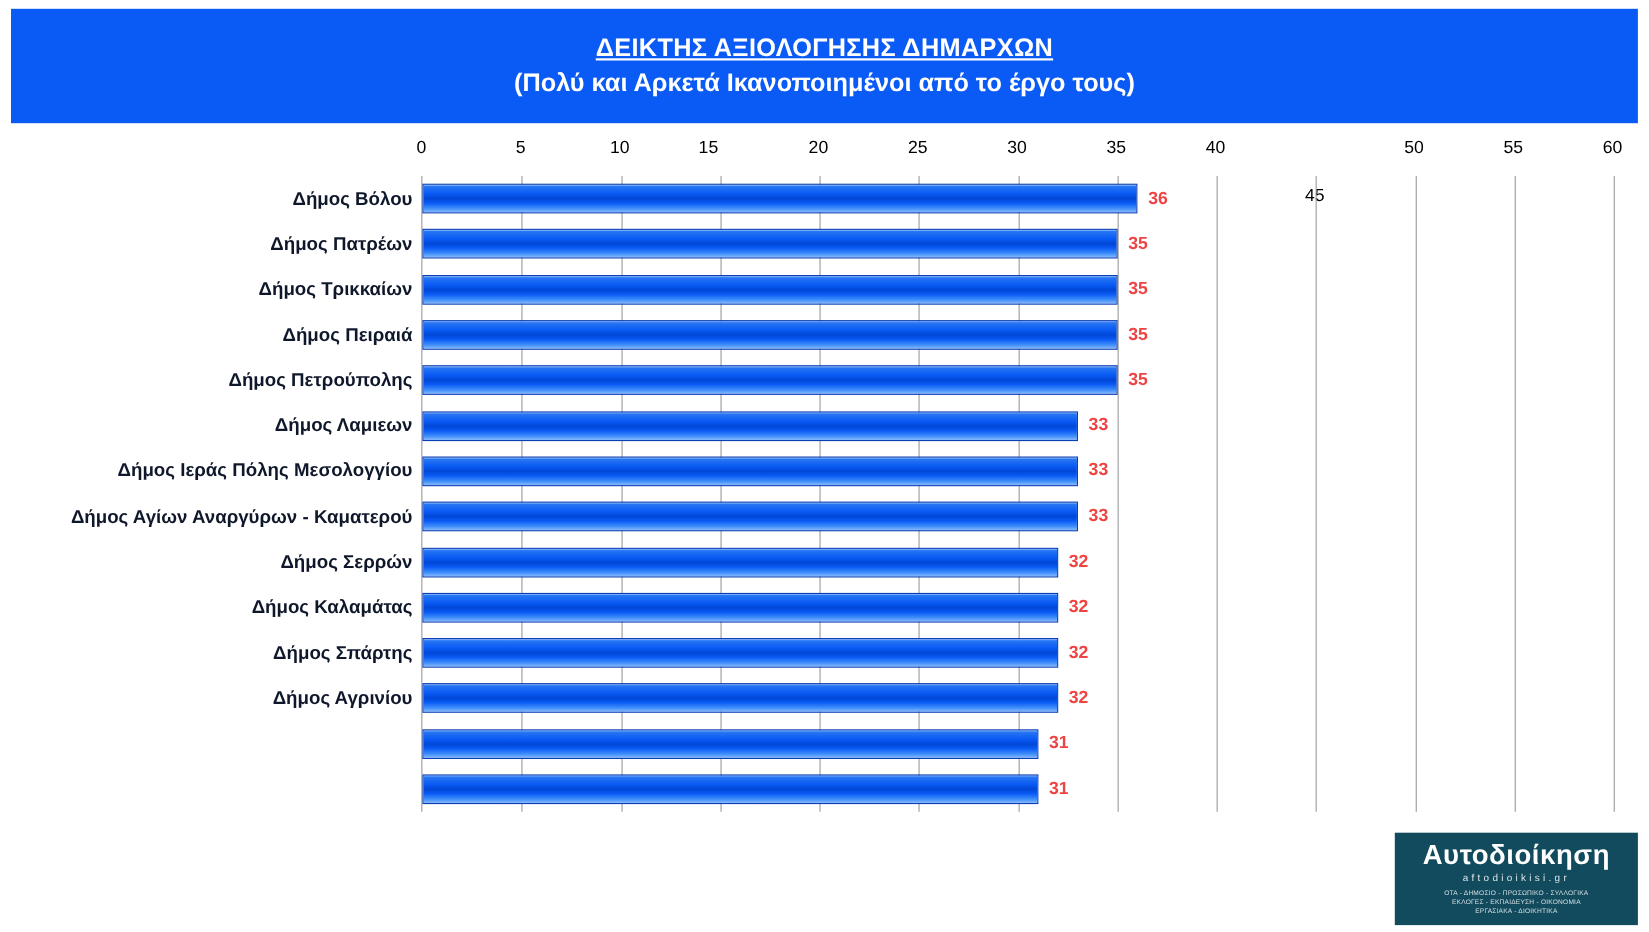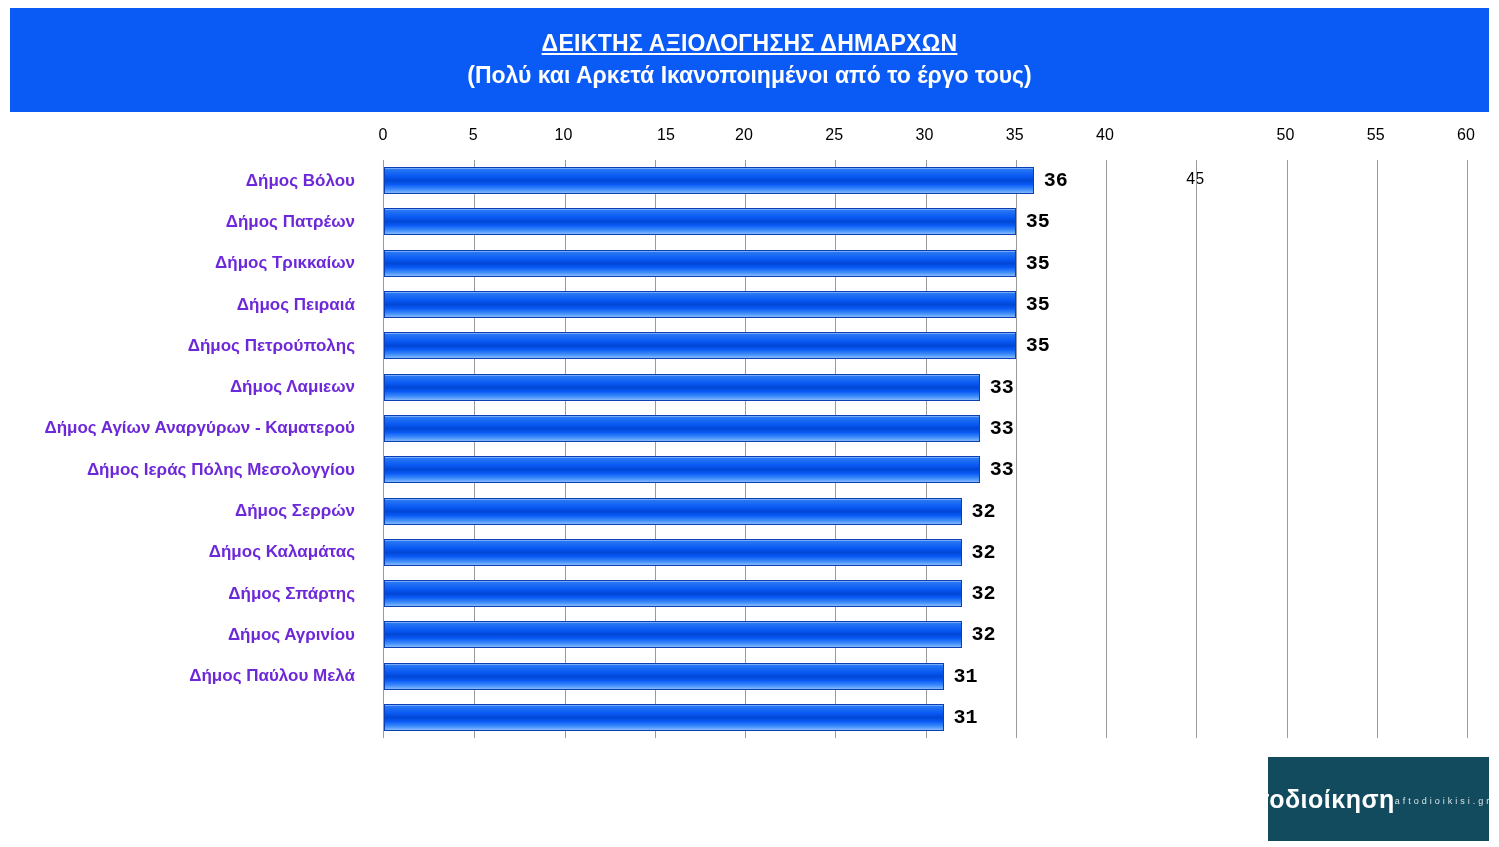--- a/index.html
+++ b/index.html
@@ -59,25 +59,25 @@
     position: absolute;
     left: 0;
     top: 42px;
     width: 383px;
   }
   .cat-label {
     height: 41.3px;
     display: flex;
     align-items: center;
     justify-content: flex-end;
-    padding-right: 28px;
+    padding-right: 8px;
     box-sizing: border-box;
     font-size: 17px;
     font-weight: bold;
-    color: #6d28d9;
+    color: #0f172a;
     white-space: nowrap;
   }
 
   
   #plot {
     position: absolute;
     left: 383px;
     top: 42px;
     width: 1083px;
     height: 578px;
@@ -130,39 +130,38 @@
        #2f7ef7 0%,
        #1e6df2 14%,
        #0a5af5 32%,
        #0047d6 50%,
        #0a5af5 66%,
        #3f8efa 86%,
        #86b9fd 100%);
     box-shadow: inset 0 1px 0 rgba(255,255,255,0.35);
   }
   .bar-value {
-    font-size: 20px;
-    font-weight: bold;
-    color: #000000;
+    font-size: 16px;
+    font-weight: bold;
+    color: #ef4444;
     margin-left: 10px;
     white-space: nowrap;
-    font-family: Liberation Mono, monospace;
   }
 
   
   #logo-box {
     position: absolute;
     left: 1268px;
     top: 757px;
     width: 221px;
     height: 84px;
     background: #124b5e;
     color: #ffffff;
     display: flex;
-    flex-direction: row;
+    flex-direction: column;
     align-items: center;
     justify-content: center;
   }
   #logo-word {
     font-size: 25px;
     font-weight: bold;
     letter-spacing: 0.5px;
     line-height: 1;
   }
   #logo-sub {
@@ -187,46 +186,45 @@
   <div id="header-title">ΔΕΙΚΤΗΣ ΑΞΙΟΛΟΓΗΣΗΣ ΔΗΜΑΡΧΩΝ</div>
   <div id="header-subtitle">(Πολύ και Αρκετά Ικανοποιημένοι από το έργο τους)</div>
 </div>
 
 <div id="chart-wrap">
 
   <div id="value-axis">
       <span class="tick-label" style="left: 0px;">0</span>
       <span class="tick-label" style="left: 90.25px;">5</span>
       <span class="tick-label" style="left: 180.5px;">10</span>
-      <span class="tick-label" style="left: 283px;">15</span>
+      <span class="tick-label" style="left: 261px;">15</span>
       <span class="tick-label" style="left: 361px;">20</span>
       <span class="tick-label" style="left: 451.25px;">25</span>
       <span class="tick-label" style="left: 541.5px;">30</span>
       <span class="tick-label" style="left: 631.75px;">35</span>
       <span class="tick-label" style="left: 722px;">40</span>
       <span class="tick-label" style="left: 812.25px; margin-top: 44px;">45</span>
       <span class="tick-label" style="left: 902.5px;">50</span>
       <span class="tick-label" style="left: 992.75px;">55</span>
       <span class="tick-label" style="left: 1083px;">60</span>
     </div>
 
   <div id="category-axis">
       <div class="cat-label">Δήμος Βόλου</div>
       <div class="cat-label">Δήμος Πατρέων</div>
       <div class="cat-label">Δήμος Τρικκαίων</div>
       <div class="cat-label">Δήμος Πειραιά</div>
       <div class="cat-label">Δήμος Πετρούπολης</div>
       <div class="cat-label">Δήμος Λαμιεων</div>
+      <div class="cat-label">Δήμος Ιεράς Πόλης Μεσολογγίου</div>
       <div class="cat-label">Δήμος Αγίων Αναργύρων - Καματερού</div>
-      <div class="cat-label">Δήμος Ιεράς Πόλης Μεσολογγίου</div>
       <div class="cat-label">Δήμος Σερρών</div>
       <div class="cat-label">Δήμος Καλαμάτας</div>
       <div class="cat-label">Δήμος Σπάρτης</div>
       <div class="cat-label">Δήμος Αγρινίου</div>
-      <div class="cat-label">Δήμος Παύλου Μελά</div>
     </div>
 
   <div id="plot">
     <div id="gridlines">
         <div class="gridline" style="left: 90.25px;"></div>
         <div class="gridline" style="left: 180.5px;"></div>
         <div class="gridline" style="left: 270.75px;"></div>
         <div class="gridline" style="left: 361px;"></div>
         <div class="gridline" style="left: 451.25px;"></div>
         <div class="gridline" style="left: 541.5px;"></div>

